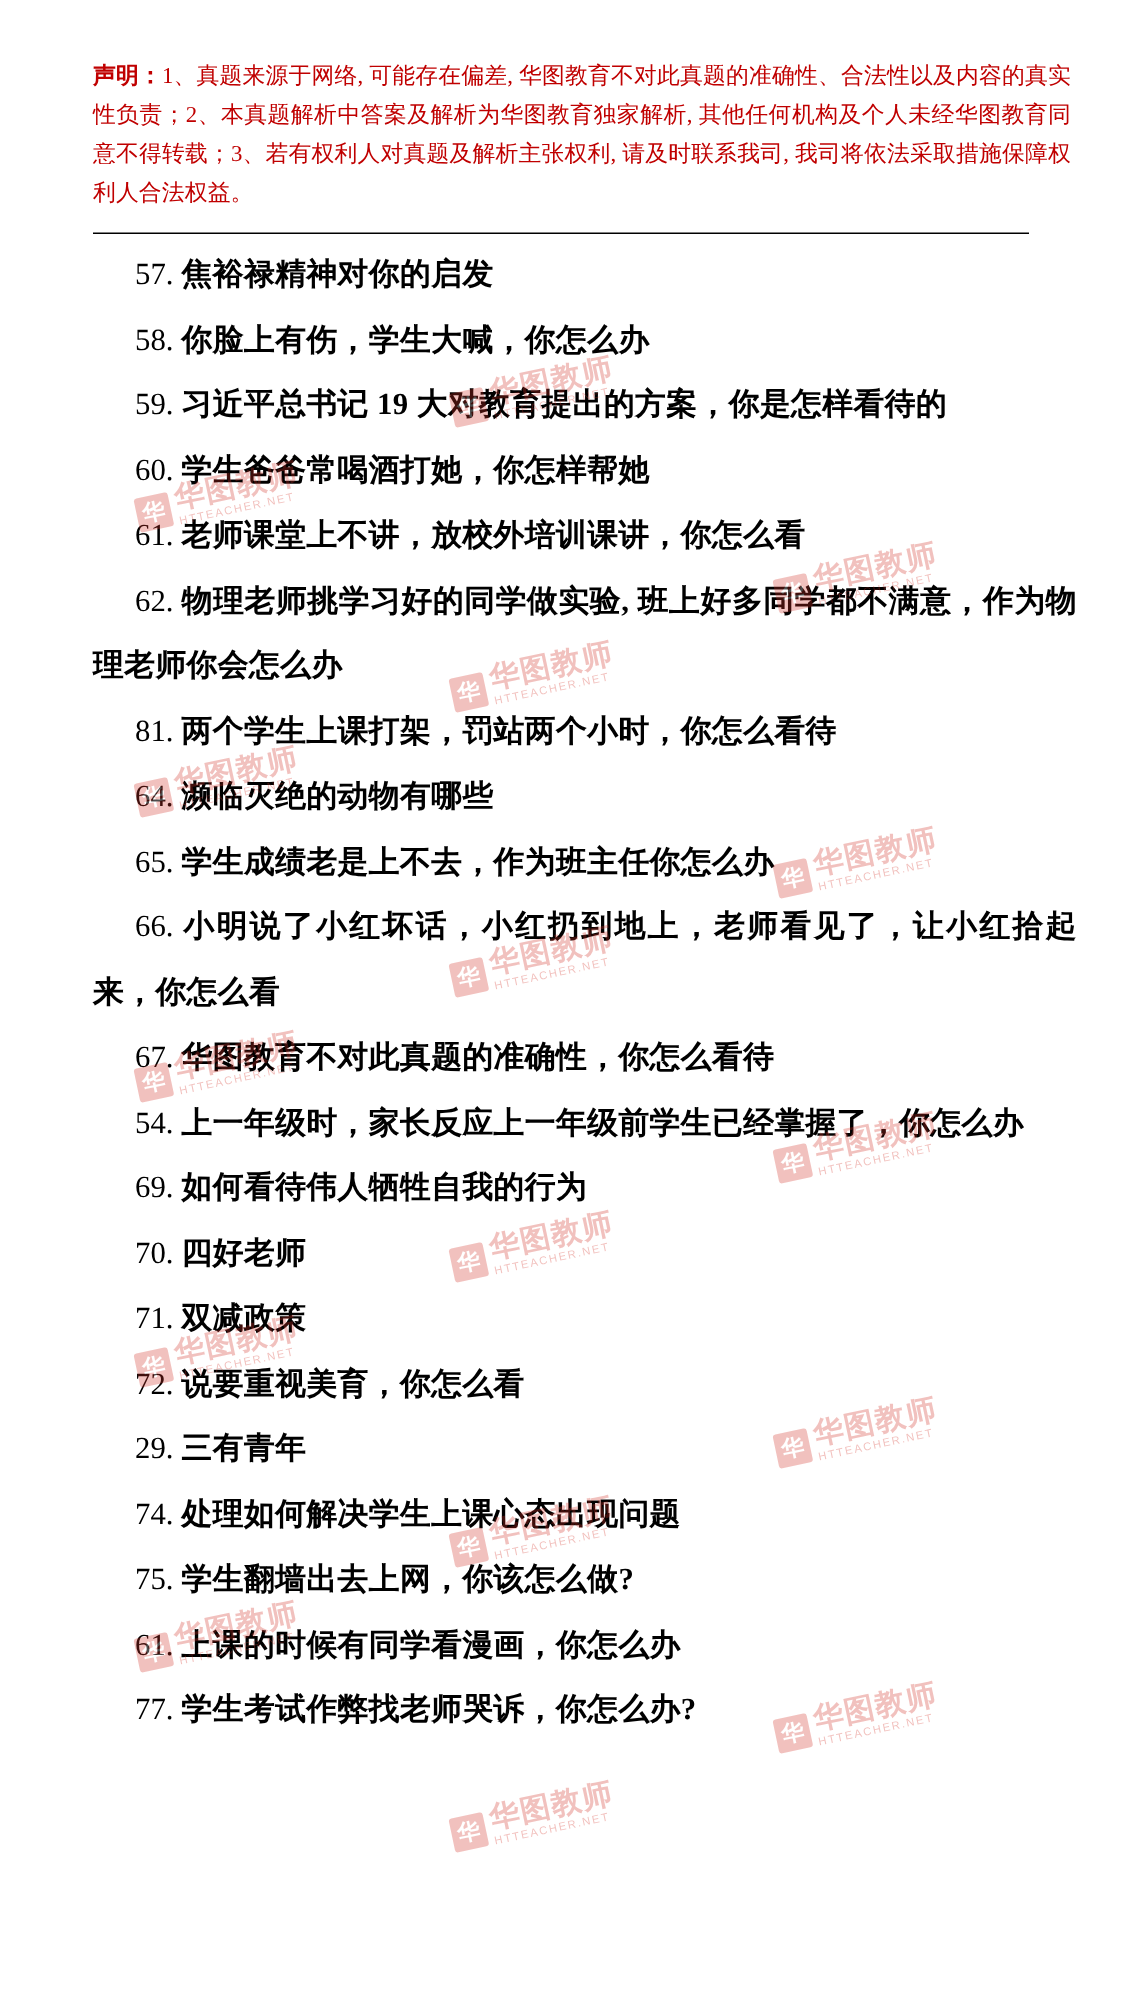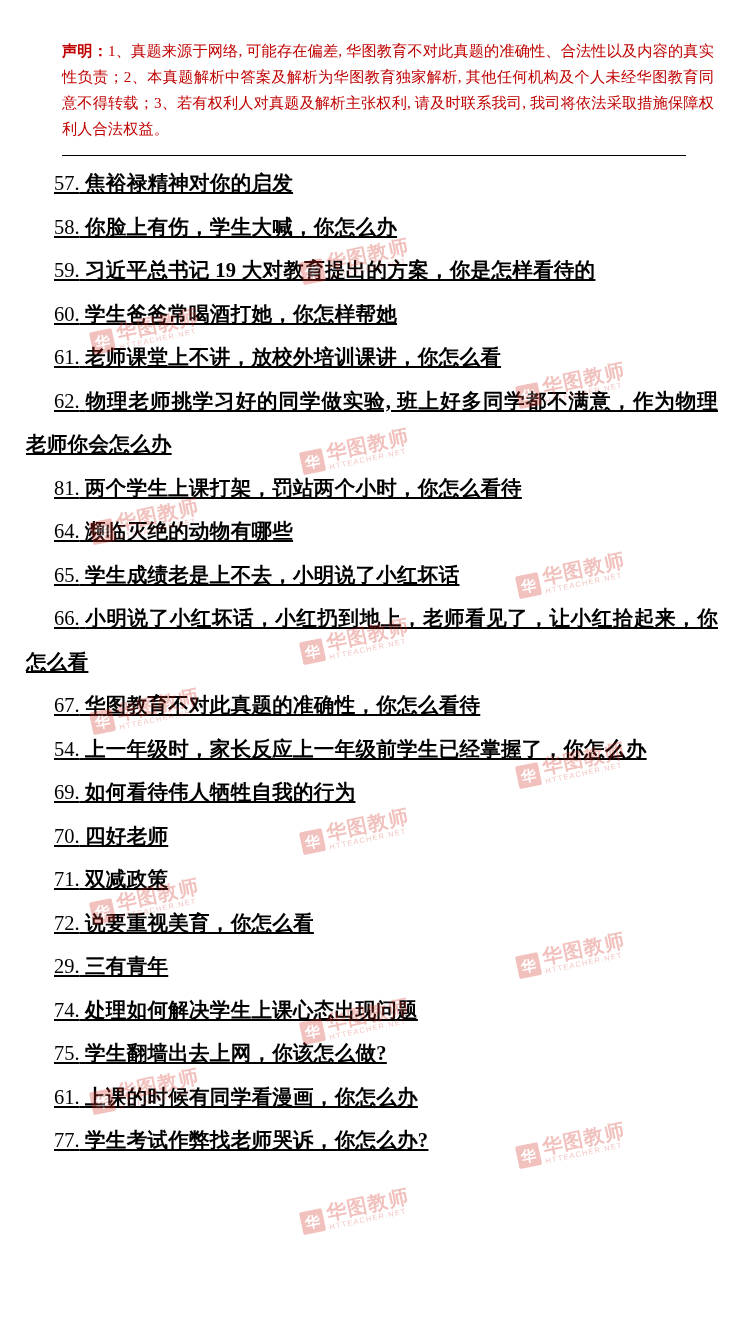--- a/index.html
+++ b/index.html
@@ -48,22 +48,21 @@
     top: 155px;
     width: 624px;
     height: 1px;
     background: #000000;
   }
 
   
   .qlist {
     position: relative;
     margin: 0;
-    padding: 14px 30px 0 26px;
-    text-decoration: underline;
+    padding: 14px 30px 0 62px;
   }
   .qline {
     position: relative;
     font-size: 20.5px;
     line-height: 43.5px;
     font-weight: bold;
     text-indent: 28px;
     text-align: justify;
     letter-spacing: 0.3px;
     white-space: normal;
@@ -170,21 +169,21 @@
       <span class="txt">两个学生上课打架，罚站两个小时，你怎么看待</span>
     </div>
 
     <div class="qline">
       <span class="num">64.</span>
       <span class="txt">濒临灭绝的动物有哪些</span>
     </div>
 
     <div class="qline">
       <span class="num">65.</span>
-      <span class="txt">学生成绩老是上不去，小明说了小红坏话</span>
+      <span class="txt">学生成绩老是上不去，作为班主任你怎么办</span>
     </div>
 
     <div class="qline">
       <span class="num">66.</span>
       <span class="txt">小明说了小红坏话，小红扔到地上，老师看见了，让小红拾起来，你怎么看</span>
     </div>
 
     <div class="qline">
       <span class="num">67.</span>
       <span class="txt">华图教育不对此真题的准确性，你怎么看待</span>

